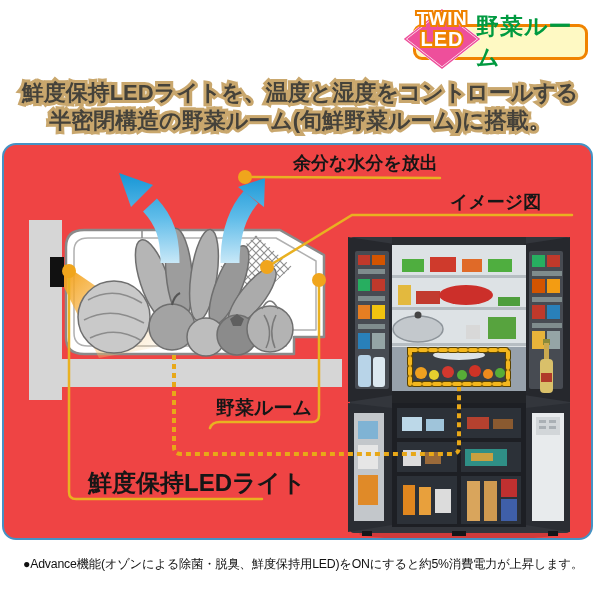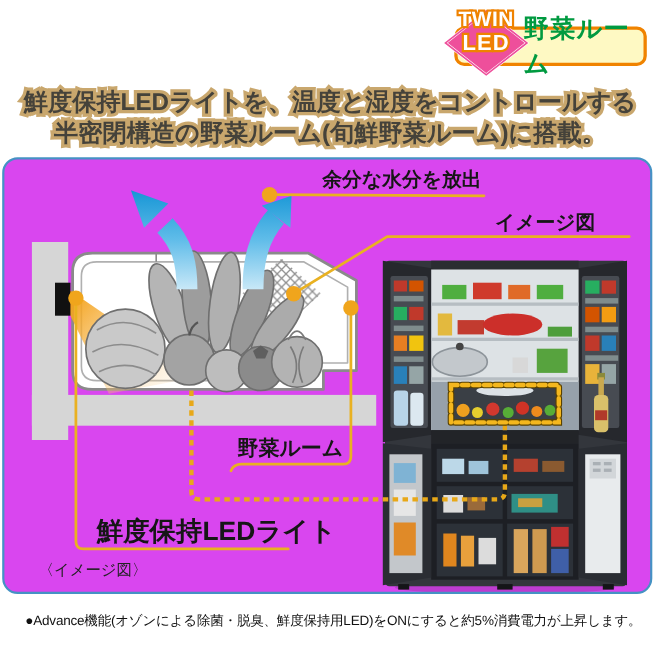--- a/index.html
+++ b/index.html
@@ -27,21 +27,21 @@
   .ld{font-size:20px;font-weight:bold;margin-top:1px;letter-spacing:1px;}
   
   .headline{position:absolute;left:0;top:79px;width:600px;text-align:center;
     font-weight:bold;font-size:22px;line-height:28px;}
   .hl{position:relative;display:block;height:28px;}
   .hl .s{position:absolute;left:50%;transform:translateX(-50%);white-space:nowrap;
     -webkit-text-stroke:6px #c9a76d;color:#c9a76d;}
   .hl .f{position:relative;white-space:nowrap;color:#45423a;}
   
   .panel{position:absolute;left:2px;top:143px;width:587px;height:393px;
-    border:2px solid #4592c4;border-radius:14px;background:#d946ef;}
+    border:2px solid #4592c4;border-radius:14px;background:#ef4444;}
   .panel svg{position:absolute;left:0;top:0;}
   .callout{position:absolute;font-weight:bold;color:#161616;white-space:nowrap;}
   .cl-moisture{left:289px;top:6px;font-size:18px;}
   .cl-lowtemp{left:446px;top:45px;font-size:18px;}
   .cl-semi{left:212px;top:250px;font-size:19px;}
   .cl-led{left:84px;top:322px;font-size:24px;}
   .image-note{position:absolute;left:31px;top:365px;font-size:14px;color:#222;white-space:nowrap;}
   
   .footnote{position:absolute;left:23px;top:556px;font-size:12.3px;color:#111;
     white-space:nowrap;letter-spacing:-.2px;}
@@ -271,16 +271,15 @@
         <circle cx="315" cy="135" r="7"></circle>
         <circle cx="65" cy="126" r="7"></circle>
       </g>
     </g>
   </svg>
 
   <div class="callout cl-moisture">余分な水分を放出</div>
   <div class="callout cl-lowtemp">イメージ図</div>
   <div class="callout cl-semi">野菜ルーム</div>
   <div class="callout cl-led">鮮度保持LEDライト</div>
-  <div class="image-note">〈イメージ図〉</div>
 </div>
 
 <div class="footnote">●Advance機能(オゾンによる除菌・脱臭、鮮度保持用LED)をONにすると約5%消費電力が上昇します。</div>
 
 </body></html>

